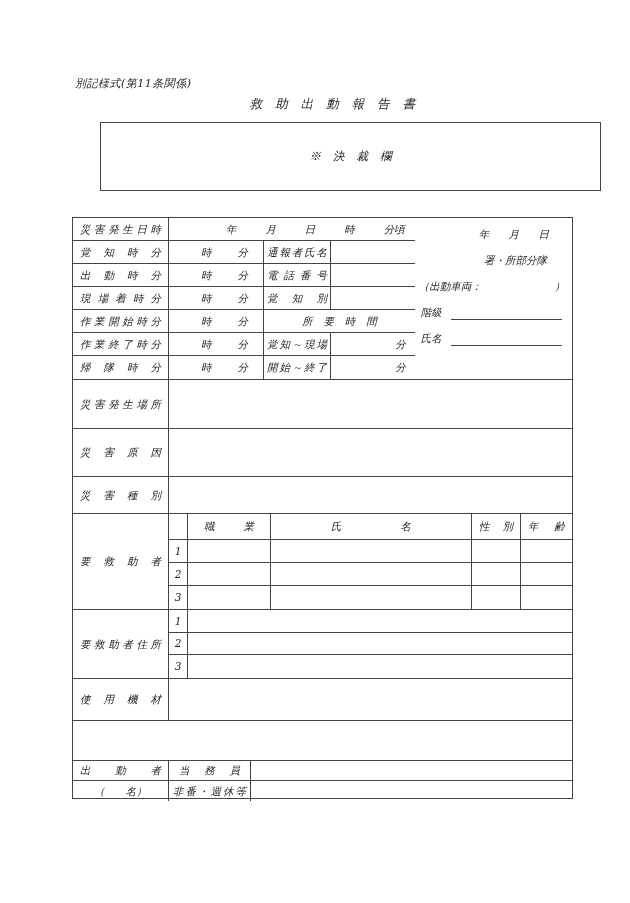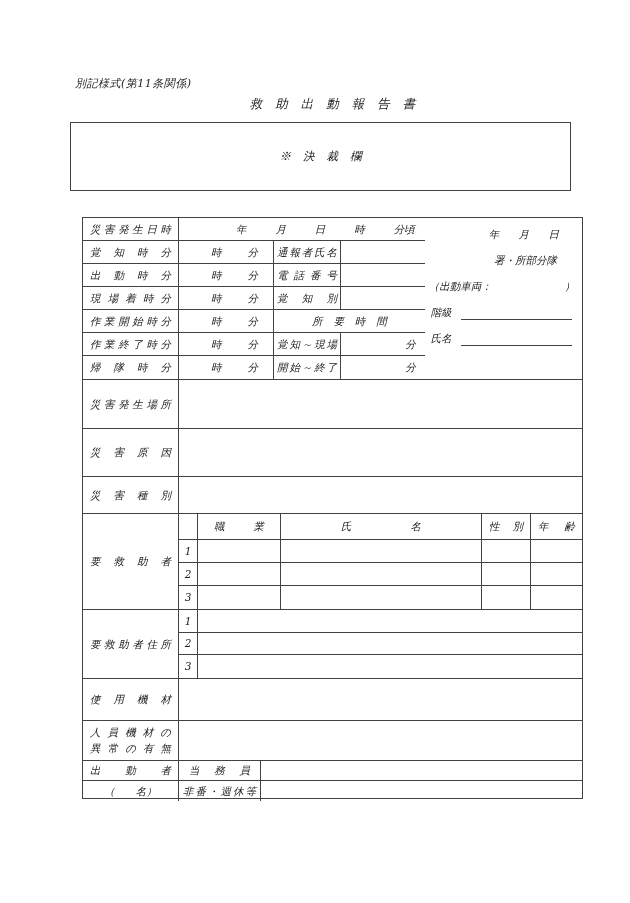--- a/index.html
+++ b/index.html
@@ -5,25 +5,25 @@
   html,body{margin:0;padding:0;background:#ffffff;}
   .sheet{
     position:relative;width:630px;height:903px;background:#ffffff;
     font-family:"DejaVu Serif","Liberation Serif",serif;
     color:#1c1c1c;overflow:hidden;font-style:italic;
   }
   .sheet *{box-sizing:border-box;}
   .form-note{position:absolute;left:75px;top:76px;font-size:11px;letter-spacing:.5px;}
   .doc-title{position:absolute;left:82px;top:96px;width:501px;text-align:center;
     font-size:12.5px;letter-spacing:13px;text-indent:13px;white-space:nowrap;}
-  .approval-box{position:absolute;left:70px;top:122px;width:501px;height:69px;
+  .approval-box{position:absolute;left:100px;top:122px;width:501px;height:69px;
     border:1px solid #434343;display:flex;align-items:center;justify-content:center;}
   .approval-text{font-size:11.5px;letter-spacing:12px;text-indent:12px;}
 
-  .tbl{position:absolute;left:82px;top:217px;width:501px;height:582px;
+  .tbl{position:absolute;left:72px;top:217px;width:501px;height:582px;
     border:1px solid #434343;font-size:10.5px;line-height:1.2;}
   .r{display:flex;}
   .c{display:flex;align-items:center;min-width:0;}
   .cv{display:flex;flex-direction:column;justify-content:center;}
   .bb{border-bottom:1px solid #434343;}
   .br{border-right:1px solid #434343;}
   .js{display:inline-block;width:100%;text-align:justify;text-align-last:justify;white-space:nowrap;}
   .sp{justify-content:space-between;}
   .ce{justify-content:center;}
   .re{justify-content:flex-end;}
@@ -299,24 +299,20 @@
     </div>
 
     <div class="r h42 bb">
       <div class="c w96 br p7">
         <span class="js">使用機材</span>
       </div>
       <div class="c f1"></div>
     </div>
 
     <div class="r h40 bb">
-      <div class="cv w96 br p7 two-line">
-        <span class="js">人員機材の</span>
-        <span class="js">異常の有無</span>
-      </div>
       <div class="c f1"></div>
     </div>
 
     <div>
       <div class="r h20 bb">
         <div class="c w96 br p7">
           <span class="js">出動者</span>
         </div>
         <div class="c w82 br duty-cell">
           <span class="js">当務員</span>

